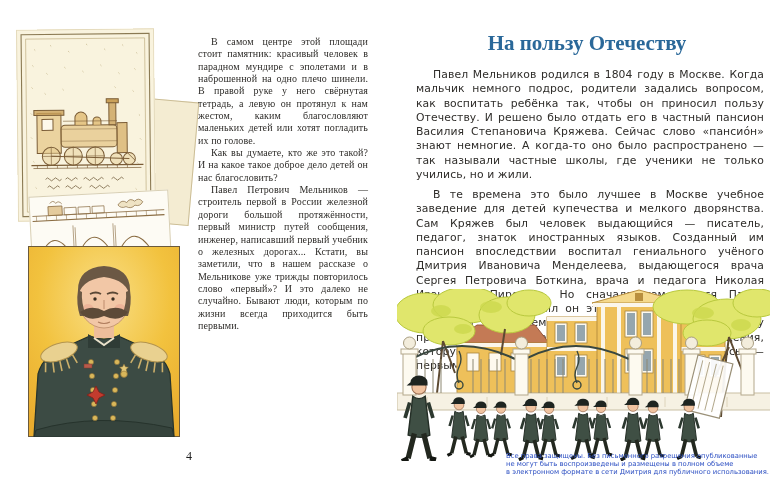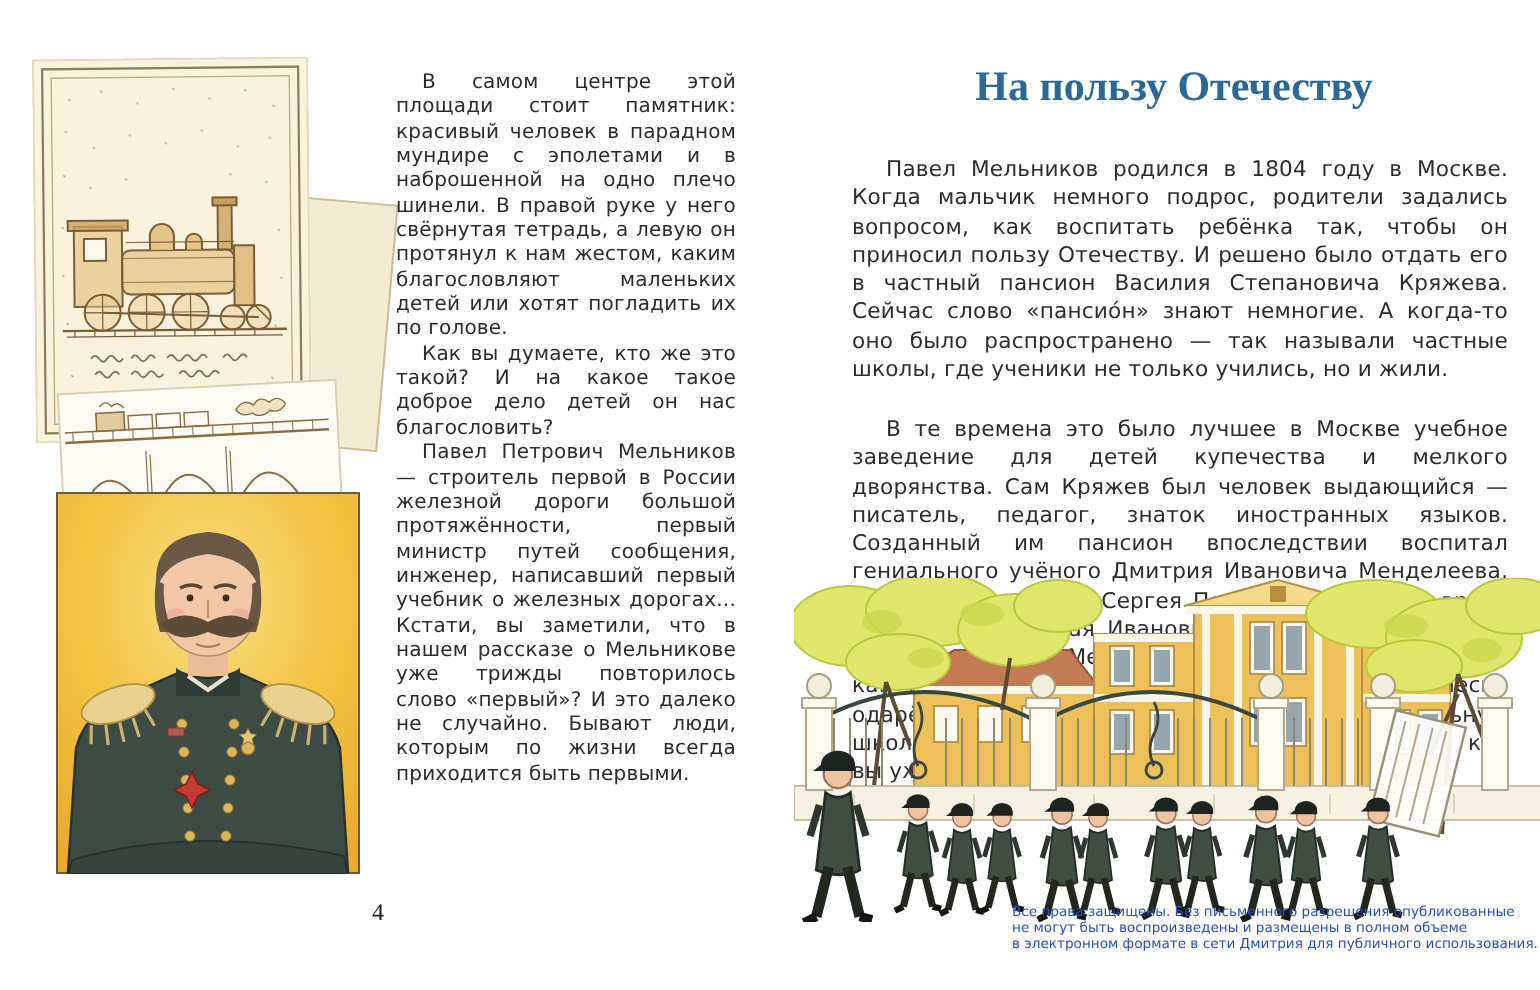--- a/index.html
+++ b/index.html
@@ -39,21 +39,21 @@
   .portrait-frame{
     position:absolute;left:28px;top:246px;width:152px;height:191px;
   }
 
   
   .left-col{
     position:absolute;left:198px;top:36px;width:170px;
     font-size:10px;line-height:12.35px;text-align:justify;
     letter-spacing:.1px;hyphens:auto;
   }
-  .left-col p{margin:0;text-indent:13px;}
+  .left-col p{margin:0;text-indent:13px;font-family:Liberation Serif, serif;}
   .left-heading{
     margin:14px 4px 11px 4px;text-align:center;
     font-family:"Liberation Serif",serif;font-weight:600;
     font-size:17.5px;line-height:21px;color:var(--heading-blue,#2a6899);
   }
   .page-num{
     position:absolute;left:186px;top:449px;
     font-family:"Liberation Serif",serif;font-size:12px;color:#1d1d1d;
   }
 
@@ -61,21 +61,21 @@
   .right-heading{
     position:absolute;left:14px;top:31px;width:358px;margin:0;
     text-align:center;font-family:"Liberation Serif",serif;font-weight:600;
     font-size:21px;color:var(--heading-blue,#2a6899);
   }
   .right-col{
     position:absolute;left:16px;top:62px;width:360px;
     font-size:10.8px;line-height:14.25px;text-align:justify;
     letter-spacing:.1px;hyphens:auto;
   }
-  .right-col p{margin:16px;text-indent:17px;}
+  .right-col p{margin:6px;text-indent:17px;}
   .school-illus{position:absolute;left:3px;top:289px;width:380px;height:172px;}
   .copyright{
     position:absolute;left:112px;top:453px;width:266px;
     font-size:6.8px;line-height:7.9px;color:var(--copyright-blue,#2b4ec2);
     letter-spacing:0;
   }
 </style>
 </head>
 <body>
 

